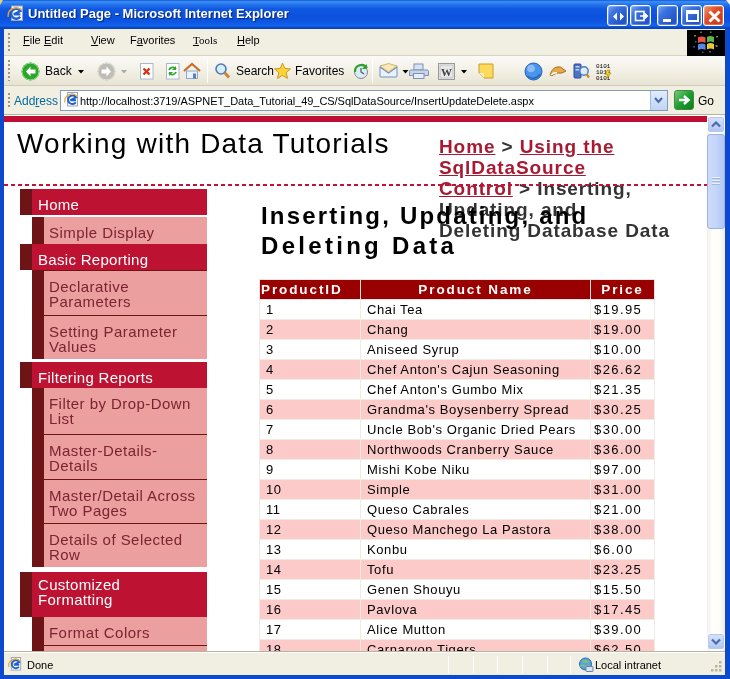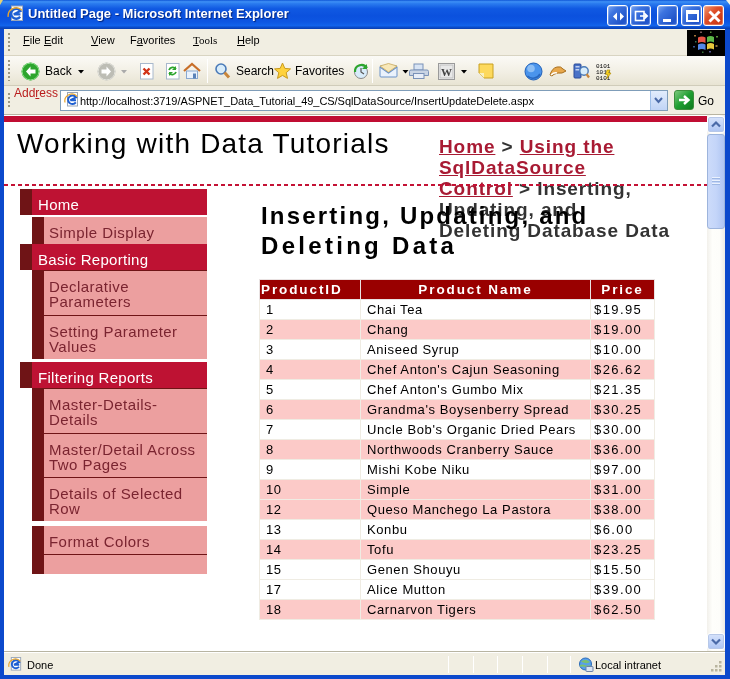--- a/index.html
+++ b/index.html
@@ -22,21 +22,21 @@
 .grip { position:absolute; top:4px; width:3px; bottom:4px; background-image:radial-gradient(circle at 1px 1px,#9B9782 1px, transparent 1.2px); background-size:3px 4px; }
 #menubar .mitem { position:absolute; top:5px; font-size:11px; color:#000; }
 #menubar .mitem u { text-decoration:underline; }
 #winlogo { position:absolute; right:0px; top:1px; width:38px; height:26px; background:#000; }
 
 #toolbar { position:absolute; left:4px; top:56px; width:721px; height:30px; background:linear-gradient(180deg,#FBFAF6 0%,#F2EFE4 55%,#E8E4D3 100%); border-bottom:1px solid #D0CCBA; }
 #toolbar .titem { position:absolute; top:0; height:30px; display:flex; align-items:center; font-size:12px; color:#000; }
 .tsep { position:absolute; top:3px; width:1px; height:24px; background:#C9C5B2; border-right:1px solid #fff; }
 
 #addrbar { position:absolute; left:4px; top:86px; width:721px; height:29px; background:#F1EEE2; border-bottom:1px solid #B8B4A2; }
-#addrbar .lbl { position:absolute; left:10px; top:0; font-size:12px; color:#b91c1c; }
+#addrbar .lbl { position:absolute; left:10px; top:8px; font-size:12px; color:#0369a1; }
 #addrfield { position:absolute; left:56px; top:4px; width:608px; height:21px; background:#fff; border:1px solid #7F9DB9; }
 #addrfield .url { position:absolute; left:19px; top:4px; font-size:11px; letter-spacing:-0.05px; color:#000; white-space:nowrap; }
 #addrdrop { position:absolute; right:0px; top:0px; width:17px; height:19px; background:linear-gradient(180deg,#E2ECFC,#C0D4F6); border-left:1px solid #9EBEE8; }
 #gobtn { position:absolute; left:670px; top:4px; width:20px; height:20px; border-radius:3px; background:linear-gradient(135deg,#7CC97C,#1E9E31 50%,#0E7A1E); border:1px solid #3C8E3C; }
 #golbl { position:absolute; left:694px; top:8px; font-size:12px; }
 
 #client { position:absolute; left:4px; top:115px; width:703px; height:537px; background:#fff; overflow:hidden; }
 #redbar { position:absolute; left:0; top:1px; width:703px; height:6px; background:#C00D33; }
 #h1 { position:absolute; left:13px; top:13px; font-size:28px; color:#000; letter-spacing:1.2px; }
 #crumb { position:absolute; left:435px; top:21px; width:268px; font-size:19px; font-weight:bold; color:#333; line-height:21px; letter-spacing:0.9px; }
@@ -331,34 +331,39 @@
           <div class="tab"></div>
           <div class="box" style="height:44px;">Setting Parameter<br>Values</div>
         </div>
       <div style="height:3px;"></div>
       <div class="mi m1">
           <div class="tab"></div>
           <div class="box" style="height:26px;">Filtering Reports</div>
         </div>
       <div class="mi m2">
           <div class="tab"></div>
+          <div class="box" style="height:46px;">Filter by Drop-Down<br>List</div>
         </div>
       <div class="mi m2 sep">
           <div class="tab"></div>
           <div class="box" style="height:45px;">Master-Details-<br>Details</div>
         </div>
       <div class="mi m2 sep">
           <div class="tab"></div>
           <div class="box" style="height:44px;">Master/Detail Across<br>Two Pages</div>
         </div>
       <div class="mi m2 sep">
           <div class="tab"></div>
           <div class="box" style="height:44px;">Details of Selected<br>Row</div>
         </div>
       <div style="height:5px;"></div>
+      <div class="mi m1">
+          <div class="tab"></div>
+          <div class="box" style="height:45px; padding-top:5px;">Customized<br>Formatting</div>
+        </div>
       <div class="mi m2">
           <div class="tab"></div>
           <div class="box" style="height:28px;">Format Colors</div>
         </div>
       <div class="mi m2 sep">
           <div class="tab"></div>
           <div class="box" style="height:20px;">&nbsp;</div>
         </div>
     </div>
 
@@ -413,39 +418,49 @@
       <tr>
             <td class="c1">9</td>
             <td class="c2">Mishi Kobe Niku</td>
             <td class="c3">$97.00</td>
           </tr>
       <tr class="alt">
             <td class="c1">10</td>
             <td class="c2">Simple</td>
             <td class="c3">$31.00</td>
           </tr>
+      <tr>
+            <td class="c1">11</td>
+            <td class="c2">Queso Cabrales</td>
+            <td class="c3">$21.00</td>
+          </tr>
       <tr class="alt">
             <td class="c1">12</td>
             <td class="c2">Queso Manchego La Pastora</td>
             <td class="c3">$38.00</td>
           </tr>
       <tr>
             <td class="c1">13</td>
             <td class="c2">Konbu</td>
             <td class="c3">$6.00</td>
           </tr>
       <tr class="alt">
             <td class="c1">14</td>
             <td class="c2">Tofu</td>
             <td class="c3">$23.25</td>
           </tr>
       <tr>
             <td class="c1">15</td>
             <td class="c2">Genen Shouyu</td>
             <td class="c3">$15.50</td>
+          </tr>
+      <tr class="alt">
+            <td class="c1">16</td>
+            <td class="c2">Pavlova</td>
+            <td class="c3">$17.45</td>
           </tr>
       <tr>
             <td class="c1">17</td>
             <td class="c2">Alice Mutton</td>
             <td class="c3">$39.00</td>
           </tr>
       <tr class="alt">
             <td class="c1">18</td>
             <td class="c2">Carnarvon Tigers</td>
             <td class="c3">$62.50</td>

